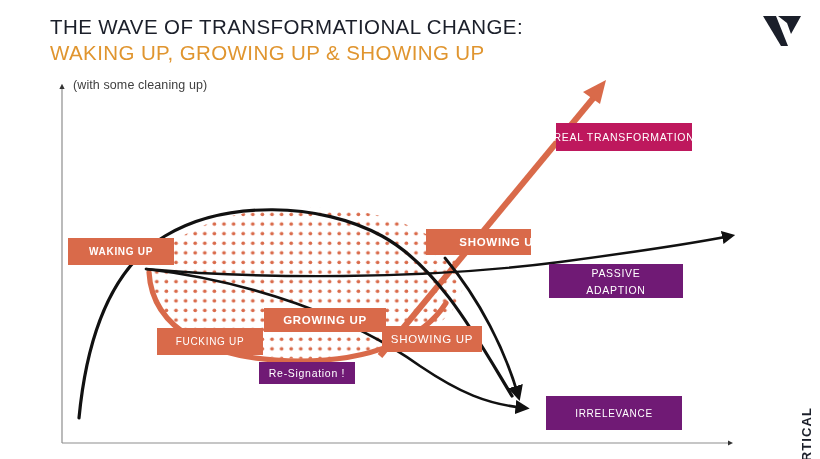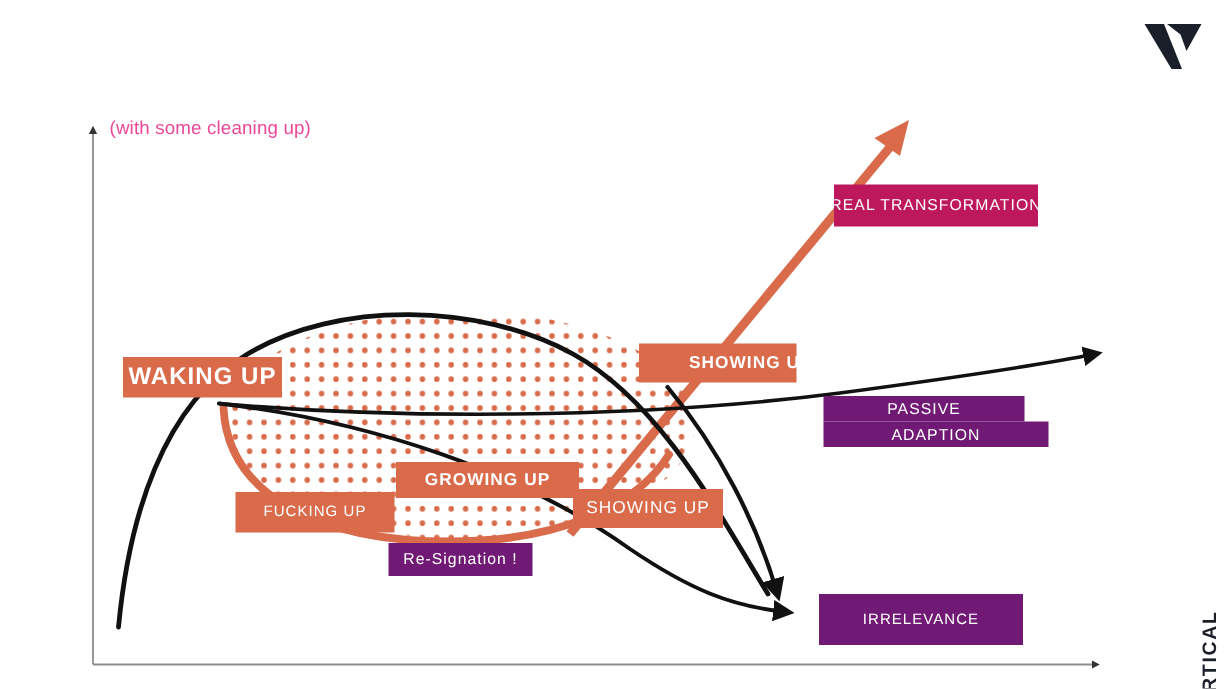--- a/index.html
+++ b/index.html
@@ -44,21 +44,21 @@
     color: #e0952f;
     font-weight: 400;
     line-height: 26px;
     white-space: nowrap;
   }
   .title-note {
     position: absolute;
     left: 73px;
     top: 78px;
     font-size: 12.5px;
-    color: #ec4899;
+    color: #404040;
     letter-spacing: 0.1px;
     white-space: nowrap;
   }
 
   
   .logo {
     position: absolute;
     right: 18px;
     top: 14px;
     width: 40px;
@@ -101,20 +101,24 @@
     transform: rotate(-90deg);
     transform-origin: 100% 100%;
     white-space: nowrap;
   }
 </style>
 </head>
 <body>
 
 <div id="slide">
 
+  <div class="title-block">
+    <div class="title-main">THE WAVE OF TRANSFORMATIONAL CHANGE:</div>
+    <div class="title-sub">WAKING UP, GROWING UP &amp; SHOWING UP</div>
+  </div>
   <div class="title-note">(with some cleaning up)</div>
 
   <div class="logo">
     <svg width="40" height="34" viewBox="0 0 40 34">
       <polygon points="1,2 14,2 26,32 19,32" fill="#1b1f2a"></polygon>
       <polygon points="16,2 39,2 29,20 25,9" fill="#1b1f2a"></polygon>
     </svg>
   </div>
 
   <svg id="chart" viewBox="0 0 820 459">
@@ -162,27 +166,27 @@
 
     <path d="M 146 269
              C 250 281, 350 316, 420 366
              C 460 393, 487 404, 524 408" fill="none" stroke="#111111" stroke-width="2.6" stroke-linecap="round" marker-end="url(#arrowBlack)" transform="translate(0,0)"></path>
 
     <path d="M 445 258
              C 480 300, 505 350, 518 395" fill="none" stroke="#111111" stroke-width="2.8" stroke-linecap="round" marker-end="url(#arrowBlack)"></path>
   </svg>
 
   <div id="label-layer">
-      <div class="lbl lbl-orange lbl-bold" style="left: 82px; top: 238px; width: 106px; height: 27px; font-size: 16px;">WAKING UP</div>
+      <div class="lbl lbl-orange lbl-bold" style="left: 68px; top: 238px; width: 106px; height: 27px; font-size: 10px;">WAKING UP</div>
       <div class="lbl lbl-orange lbl-reg" style="left: 157px; top: 328px; width: 106px; height: 27px; font-size: 10px;">FUCKING UP</div>
       <div class="lbl lbl-orange lbl-bold" style="left: 264px; top: 308px; width: 122px; height: 24px; font-size: 11.5px;">GROWING UP</div>
       <div class="lbl lbl-orange lbl-reg" style="left: 382px; top: 326px; width: 100px; height: 26px; font-size: 11.5px;">SHOWING UP</div>
       <div class="lbl lbl-orange lbl-bold" style="left: 426px; top: 229px; width: 105px; height: 26px; font-size: 11.5px; padding-left: 44px;">SHOWING UP</div>
       <div class="lbl lbl-amber lbl-reg" style="left: 556px; top: 123px; width: 136px; height: 28px; font-size: 10.5px;">REAL TRANSFORMATION</div>
       <div class="lbl lbl-dark lbl-reg" style="left: 549px; top: 264px; width: 134px; height: 17px; font-size: 10.5px;">PASSIVE</div>
-      <div class="lbl lbl-dark lbl-reg" style="left: 549px; top: 281px; width: 150px; height: 17px; font-size: 10.5px;">ADAPTION</div>
+      <div class="lbl lbl-dark lbl-reg" style="left: 549px; top: 281px; width: 134px; height: 17px; font-size: 10.5px;">ADAPTION</div>
       <div class="lbl lbl-dark lbl-reg" style="left: 546px; top: 396px; width: 136px; height: 34px; font-size: 10px;">IRRELEVANCE</div>
       <div class="lbl lbl-dark lbl-reg" style="left: 259px; top: 362px; width: 96px; height: 22px; font-size: 10.5px;">Re-Signation !</div>
     </div>
 
   <div class="vertical-word">VERTICAL</div>
 
 </div>
 
 </body></html>

